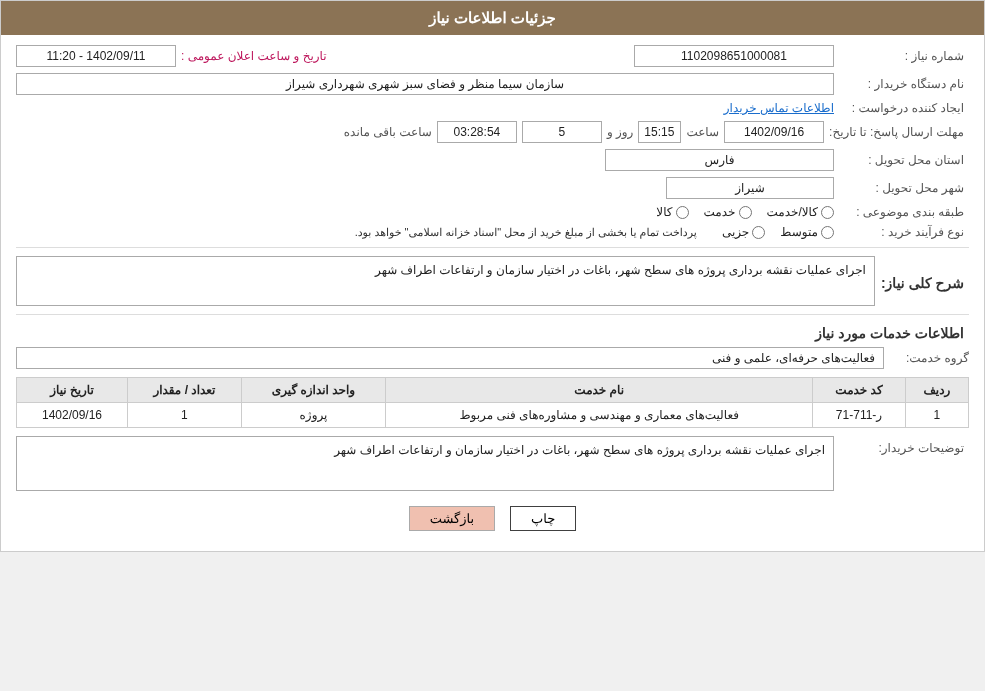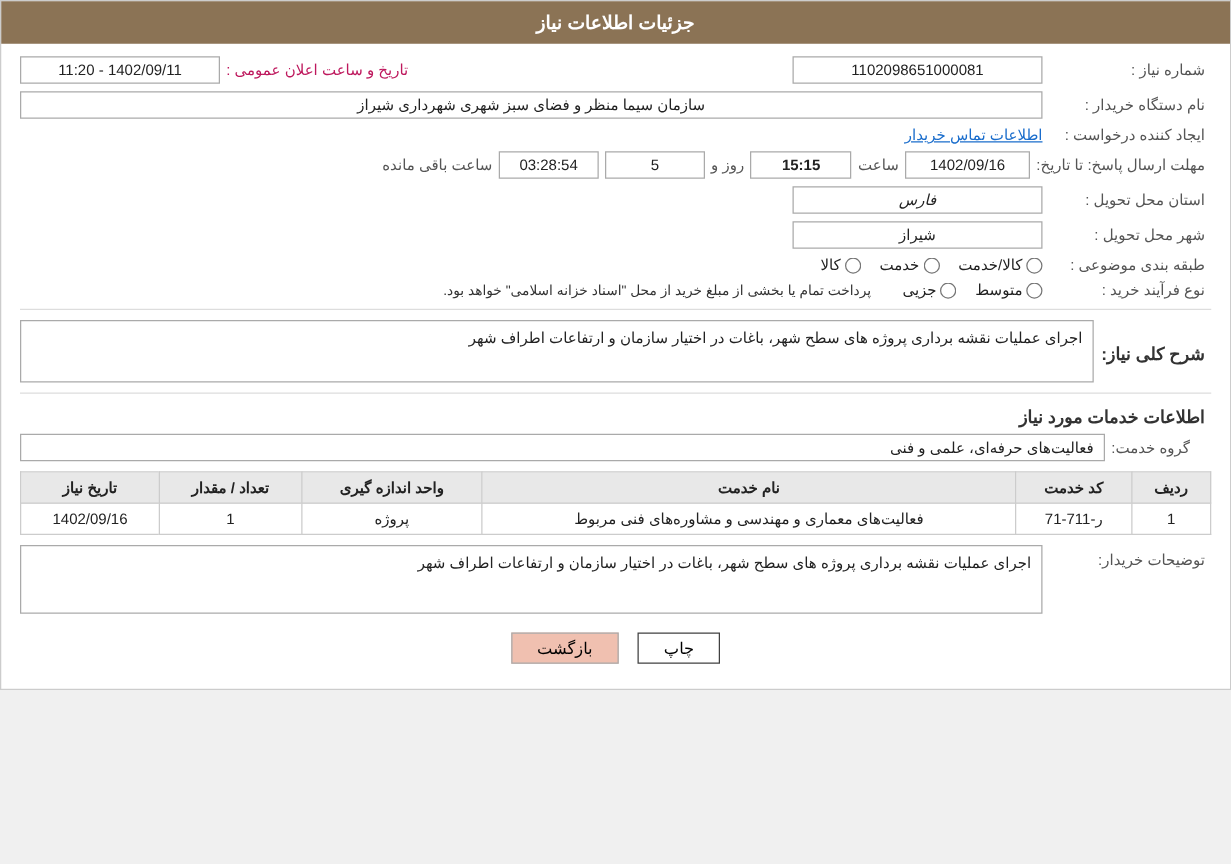--- a/index.html
+++ b/index.html
@@ -78,22 +78,21 @@
     }
     .small-box {
       border: 1px solid #aaa;
       background: #fff;
       padding: 3px 4px;
       font-size: 12px;
       width: 80px;
       text-align: center;
     }
     .time-box {
-      width: 81px;
-      font-weight: bold;
+      width: 43px;
     }
     .date-input {
       width: 100px;
     }
     .remaining-box {
       width: 80px;
     }
     .radio-group {
       display: flex;
       gap: 15px;
@@ -156,21 +155,21 @@
       border: none;
       border-top: 1px solid #ddd;
       margin: 8px 0;
     }
     .notice-text {
       font-size: 11px;
       color: #333;
     }
     .group-label {
       min-width: 80px;
-      text-align: left;
+      text-align: right;
       font-size: 12px;
       color: #555;
       white-space: nowrap;
     }
     .row-wrap {
       display: flex;
       align-items: center;
       margin-bottom: 5px;
       gap: 6px;
     }
@@ -210,26 +209,26 @@
       <span style="font-size:12px;color:#555;">ساعت</span>
       <div class="value-box time-box">15:15</div>
       <span style="font-size:12px;color:#555;text-align:center;">روز و</span>
       <div class="value-box small-box">5</div>
       <div class="value-box remaining-box">03:28:54</div>
       <span style="font-size:12px;color:#555;">ساعت باقی مانده</span>
     </div>
 
     <div class="form-row">
       <span class="label-cell">استان محل تحویل :</span>
-      <div class="value-box" style="width:200px;font-style:italic;">فارس</div>
+      <div class="value-box" style="width:229px;">فارس</div>
     </div>
 
     <div class="form-row">
       <span class="label-cell">شهر محل تحویل :</span>
-      <div class="value-box" style="width:200px;">شیراز</div>
+      <div class="value-box" style="width:168px;">شیراز</div>
     </div>
 
     <div class="form-row">
       <span class="label-cell">طبقه بندی موضوعی :</span>
       <div class="radio-group">
         <div class="radio-item">
           <input type="radio" name="tabaqeh" style="">
           <span>کالا/خدمت</span>
         </div>
         <div class="radio-item">

